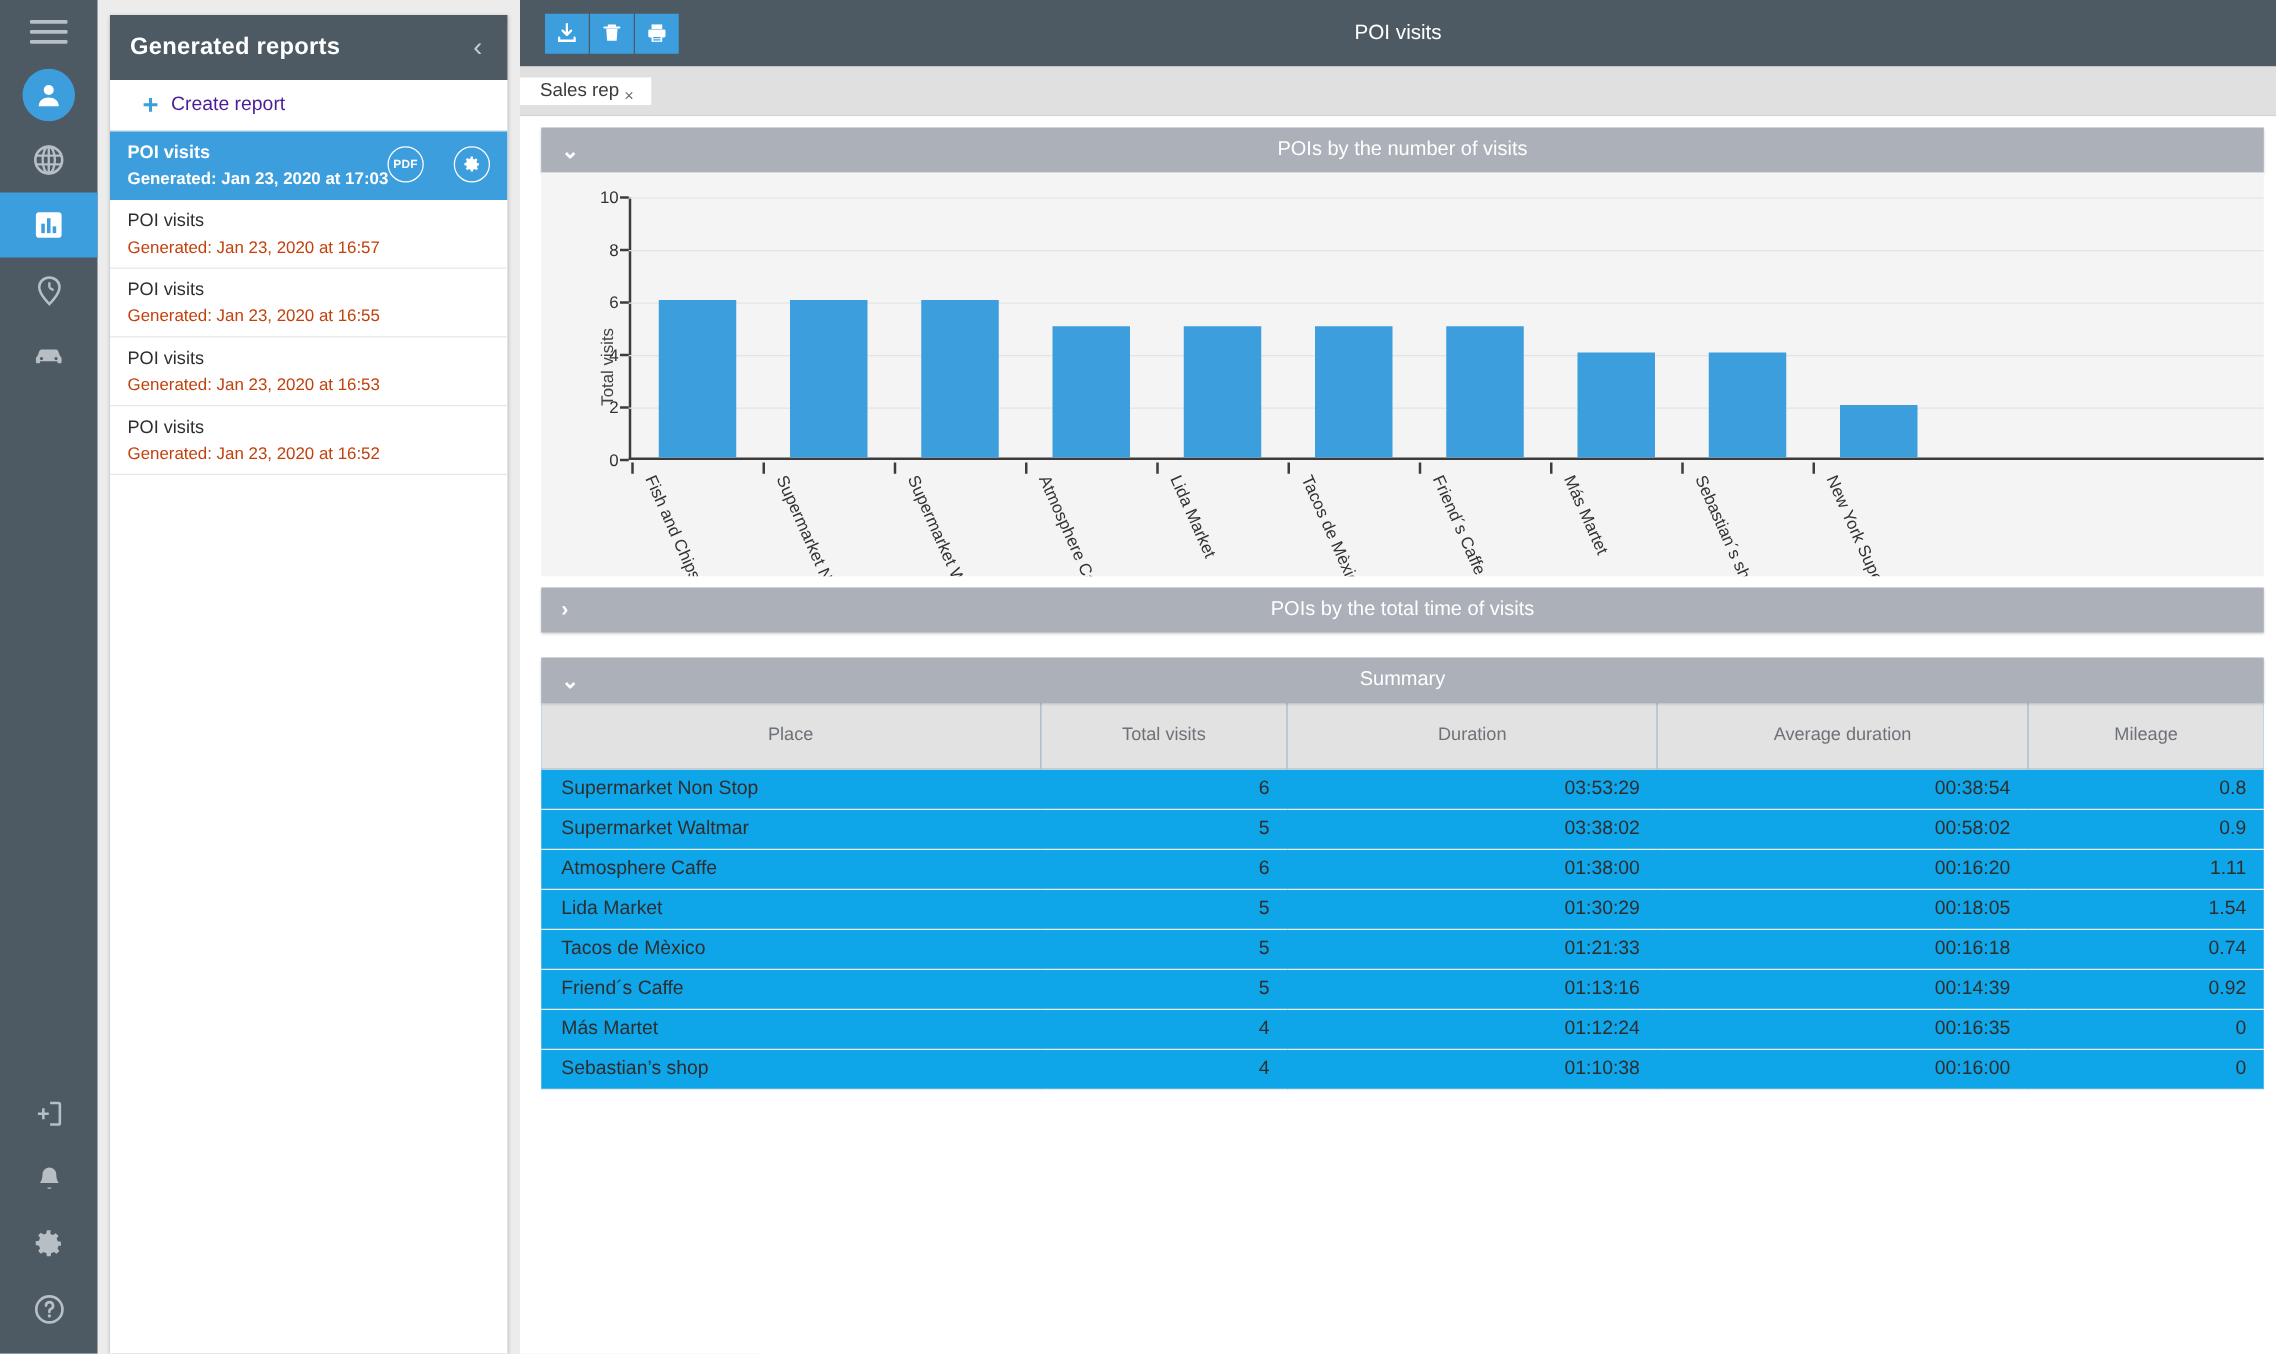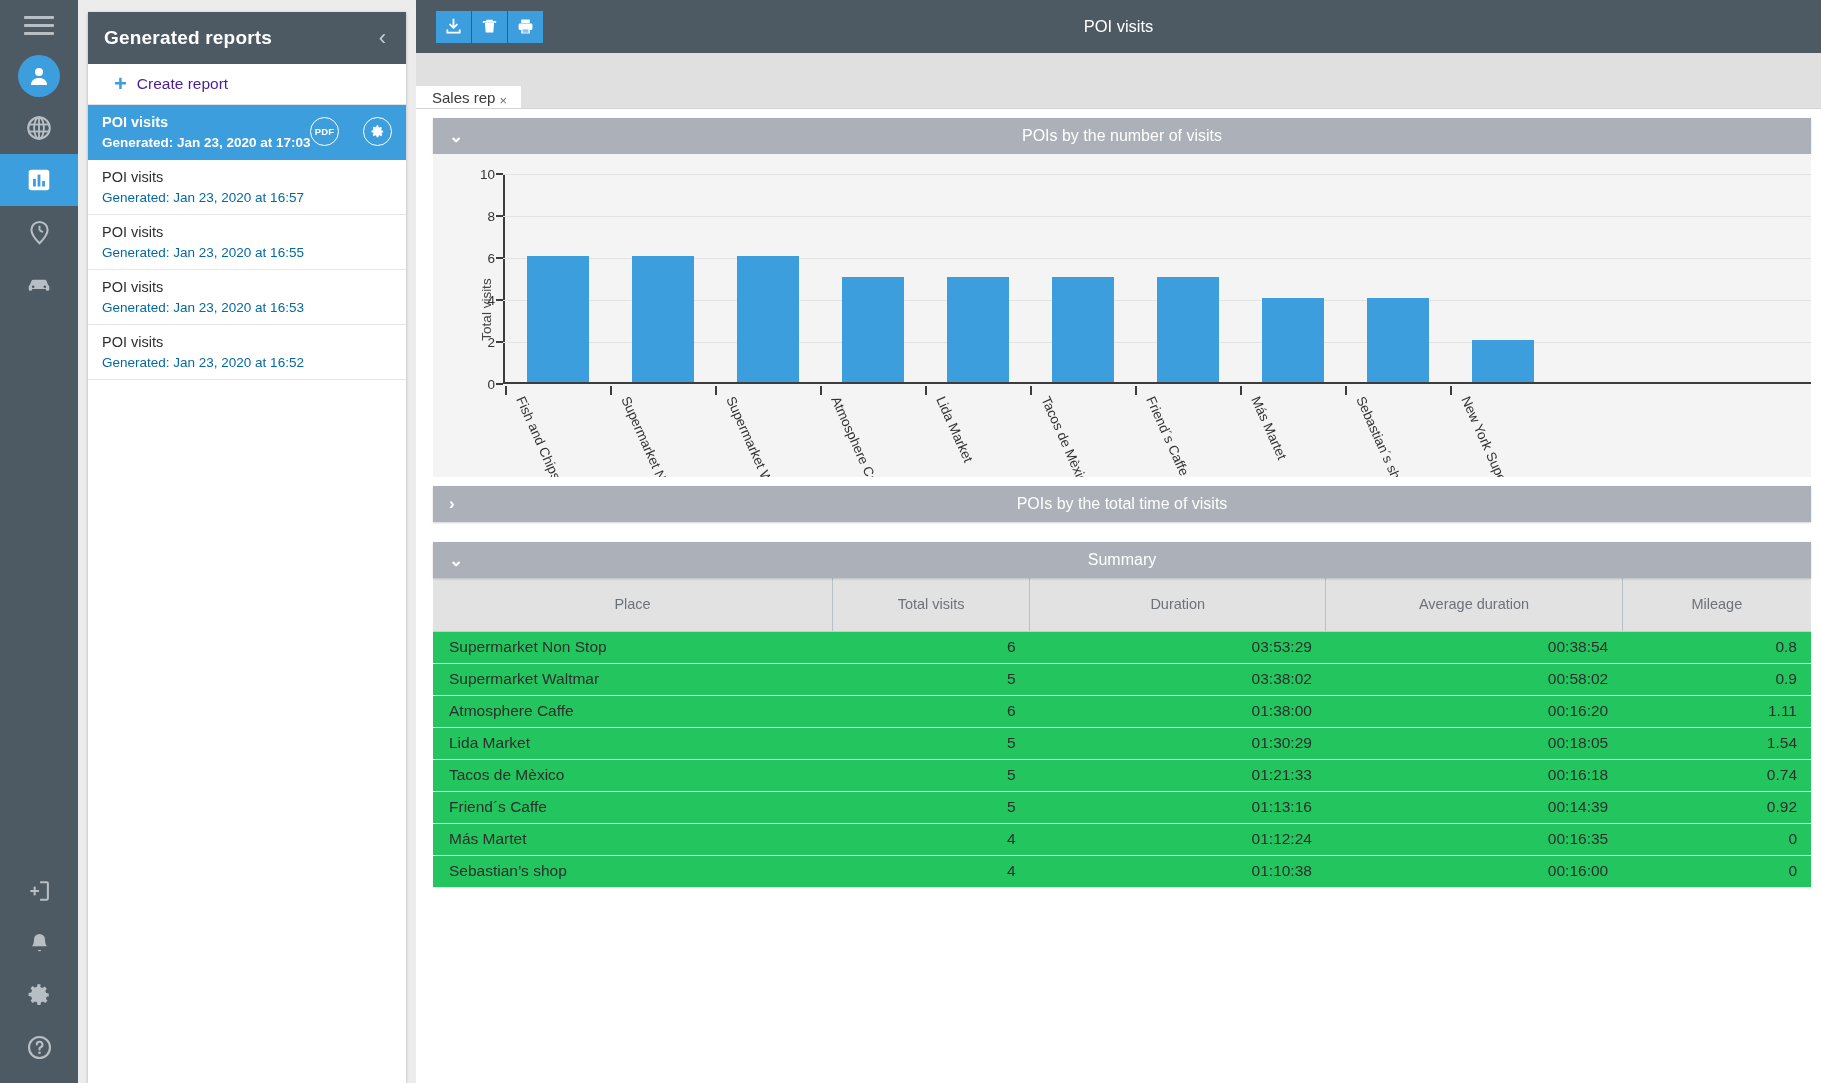--- a/index.html
+++ b/index.html
@@ -75,21 +75,21 @@
   }
   .create-row .lbl { color: #4c1d95; font-size: 15.5px; }
 
   .rep-list { flex: 1; overflow: hidden; }
   .rep {
     height: 55px; padding: 8px 14px 0 14px;
     border-bottom: 1px solid #e7e7e7;
     position: relative; cursor: pointer;
   }
   .rep .t1 { font-size: 14.5px; color: #2e2e2e; line-height: 1.35; }
-  .rep .t2 { font-size: 13.5px; color: #0369a1; line-height: 1.45; }
+  .rep .t2 { font-size: 13.5px; color: #c2410c; line-height: 1.45; }
   .rep.sel { background: #3d9ede; border-bottom: none; }
   .rep.sel .t1 { color: #fff; font-weight: 700; }
   .rep.sel .t2 { color: #fff; font-weight: 700; }
   .rep-actions {
     position: absolute; right: 14px; top: 12px;
     display: flex; gap: 24px; align-items: center;
   }
   .pill {
     width: 29px; height: 29px; border-radius: 50%;
     border: 1.6px solid #fff; color: #fff;
@@ -112,21 +112,21 @@
   .tool-btn {
     width: 35px; height: 32px; background: #3d9ede;
     display: flex; align-items: center; justify-content: center;
     cursor: pointer;
   }
   .topbar-title {
     position: absolute; left: 0; right: 0; text-align: center;
     color: #fff; font-size: 16.5px; pointer-events: none;
   }
   .tabstrip {
-    height: 56px; background: #e0e0e0; display: flex; align-items: flex-end;
+    height: 40px; background: #e0e0e0; display: flex; align-items: center;
     border-bottom: 1px solid #d3d3d3;
   }
   .tab {
     background: #fff; padding: 0 14px 0 16px;
     display: flex; align-items: center; gap: 4px;
     font-size: 15px; color: #3a3a3a; cursor: pointer;
   }
   .tab .x { font-size: 13px; color: #6f6f6f; align-self: flex-start; margin-top: 7px; }
 
   .content { height: 990px; overflow: hidden; padding: 0; background:#fff; }
@@ -183,21 +183,21 @@
   .xticks { position: absolute; left: 72px; top: 232px; height: 9px; }
   .xtickmark { position: absolute; width: 1.6px; height: 9px; background: #3c3c3c; top: 0; }
   .xlabels { position: absolute; left: 72px; top: 240px; height: 120px; }
   .xlab {
     position: absolute; top: 0;
     font-size: 13.5px; color: #333; white-space: nowrap;
     transform: rotate(66deg); transform-origin: left top;
   }
 
   
-  .table-wrap { margin: 0 10px 0 17px; background: #22c55e; }
+  .table-wrap { margin: 0 10px 0 17px; background: #0ea5e9; }
   table.summary { width: 100%; border-collapse: collapse; table-layout: fixed; }
   table.summary th {
     background: #e2e2e2; color: #6d7278; font-weight: normal;
     font-size: 14.5px; height: 53px;
     border-right: 1px solid #b9bfc7; border-bottom: 1px solid #ccc;
     text-align: center; padding: 0 12px;
   }
   table.summary th:last-child { border-right: none; }
   table.summary td {
     height: 32px; font-size: 15.5px; color: #2e2e2e;

